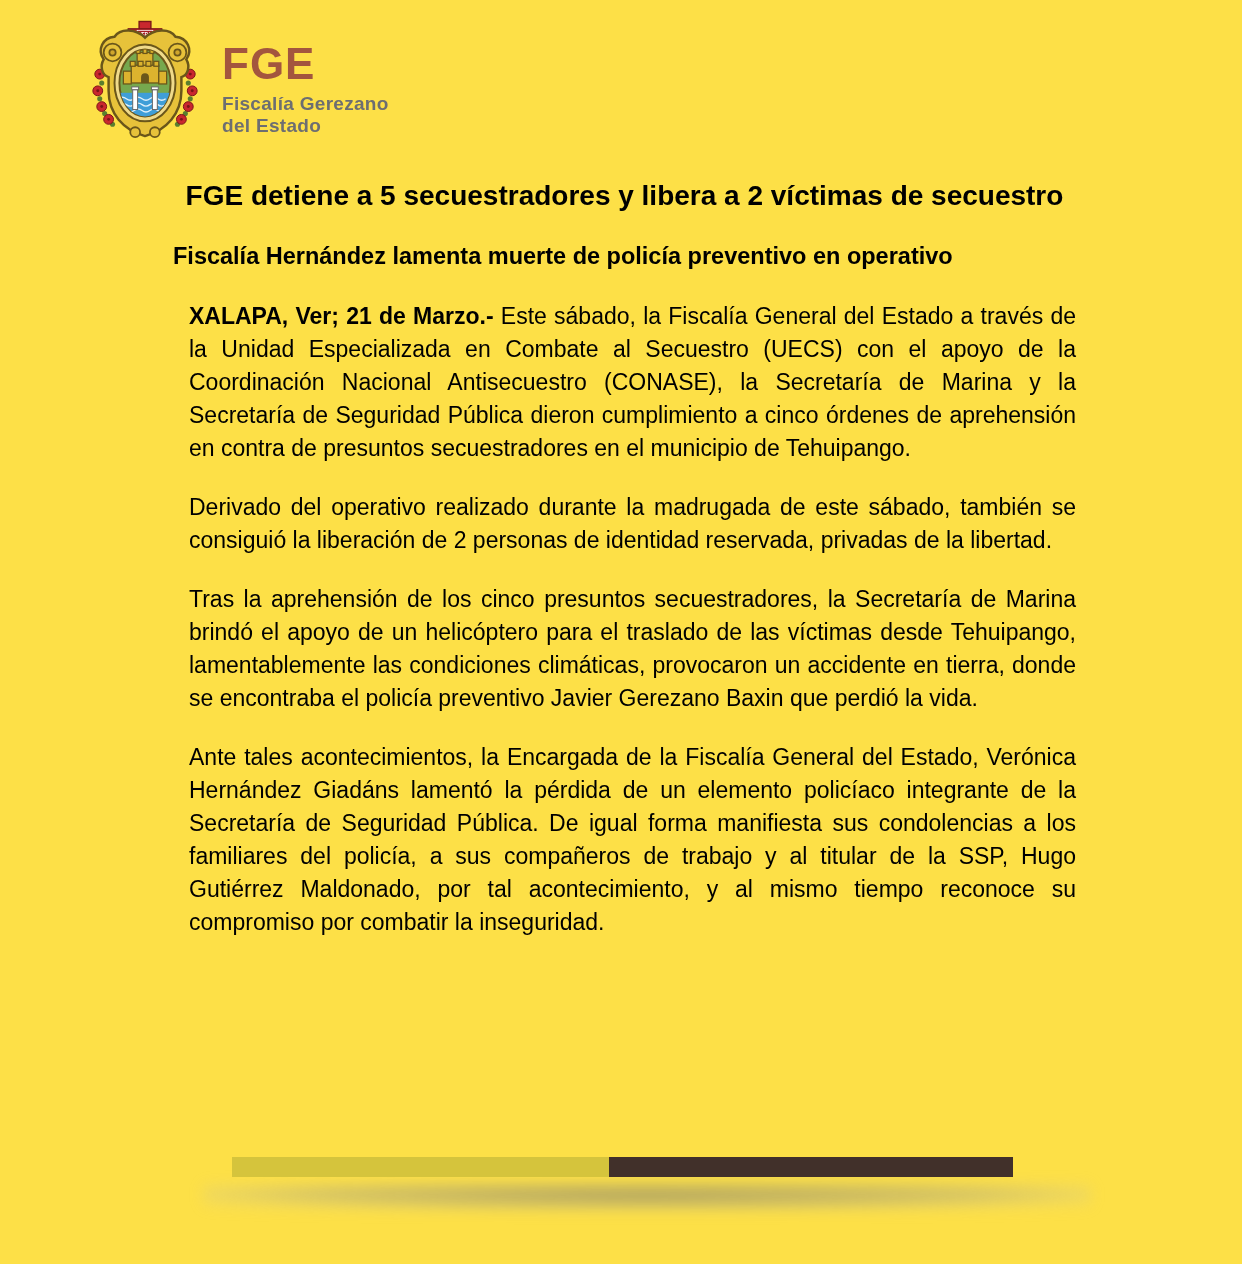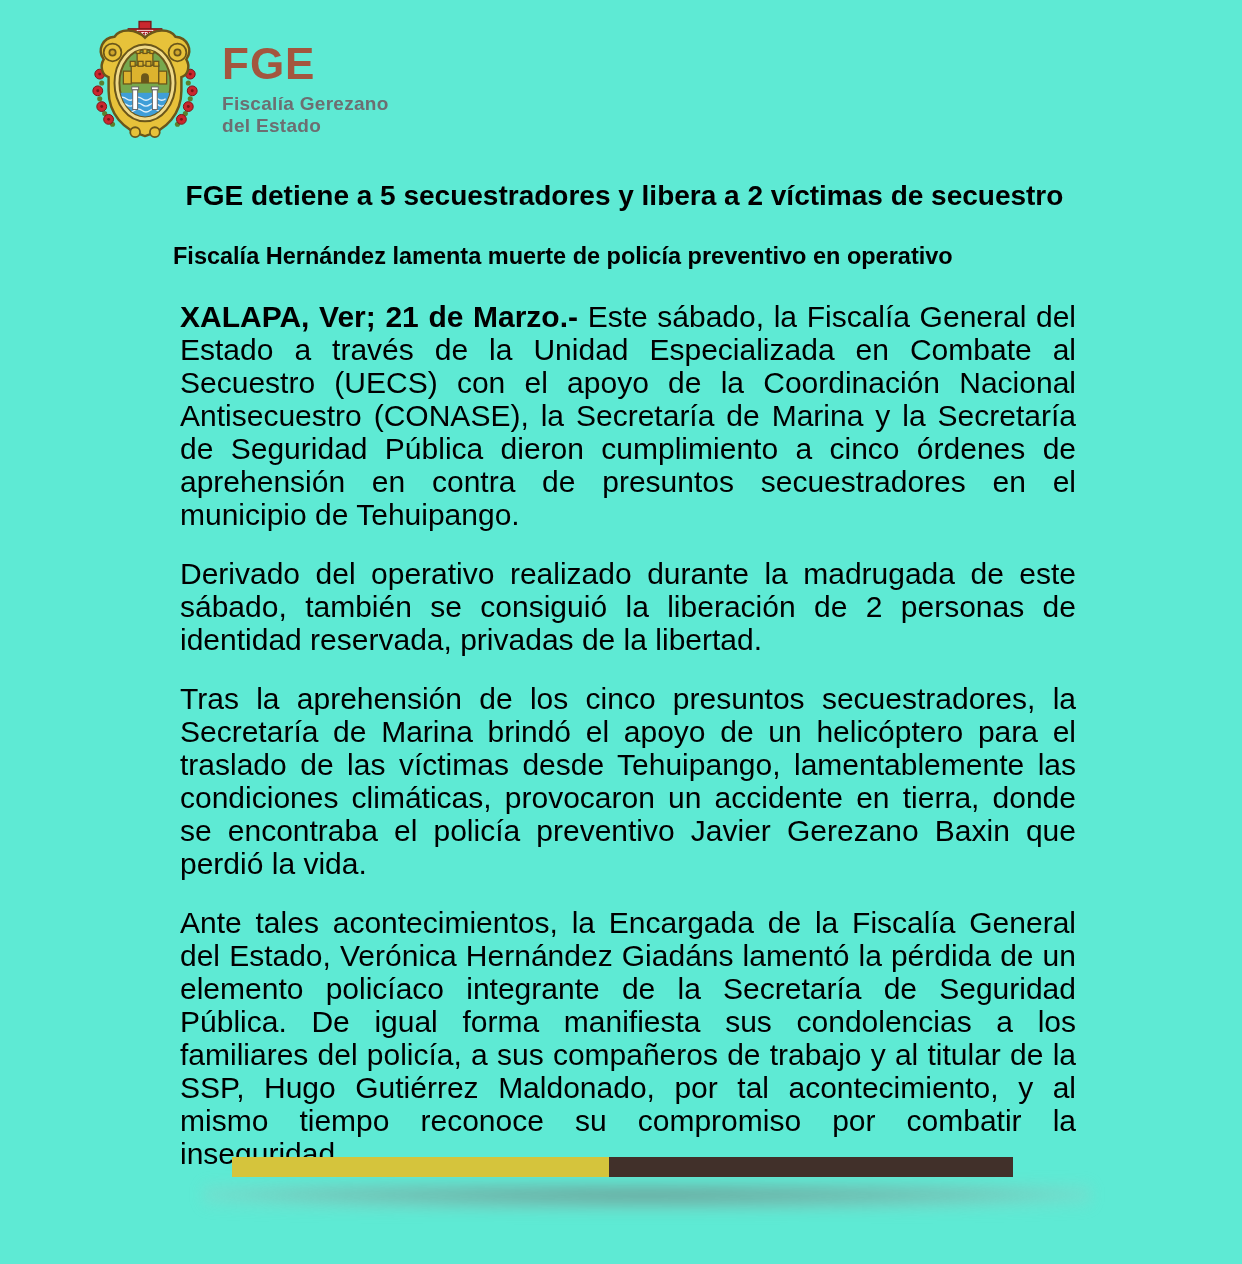--- a/index.html
+++ b/index.html
@@ -1,19 +1,19 @@
 <!DOCTYPE html>
 <html lang="es"><head>
 <meta charset="utf-8">
 <style>
   html,body{margin:0;padding:0;background:#ffffff;}
   .page{
     position:relative;
     width:1242px;height:1264px;
-    background:#5eead4;
+    background:#fde047;
     font-family:"Liberation Sans", sans-serif;
     color:#000;
     overflow:hidden;
   }
   
   .logo-block{position:absolute;left:86px;top:20px;display:flex;align-items:flex-start;}
   .crest{width:118px;height:122px;flex:0 0 auto;}
   .logo-text{margin-left:18px;padding-top:22px;}
   .logo-acronym{
     font-size:44px;font-weight:800;letter-spacing:1px;
@@ -27,22 +27,22 @@
   .content{position:absolute;left:173px;top:180px;width:903px;}
   .doc-title{
     font-size:28px;font-weight:bold;text-align:center;
     line-height:32px;margin:0 0 30px 0;
   }
   .doc-subtitle{
     font-size:23.5px;font-weight:bold;text-align:left;
     line-height:28px;margin:0 0 30px 0;
   }
   .para{
-    font-size:30px;line-height:33px;text-align:justify;
-    margin:0 0 26px 7px;
+    font-size:23px;line-height:33px;text-align:justify;
+    margin:0 0 26px 16px;
   }
   .para strong{font-weight:bold;}
   
   .footer-bar{
     position:absolute;left:232px;top:1157px;width:781px;height:20px;
     display:flex;
   }
   .footer-bar .seg-left{height:100%;}
   .footer-bar .seg-right{height:100%;flex:1;}
   .footer-shadow{

